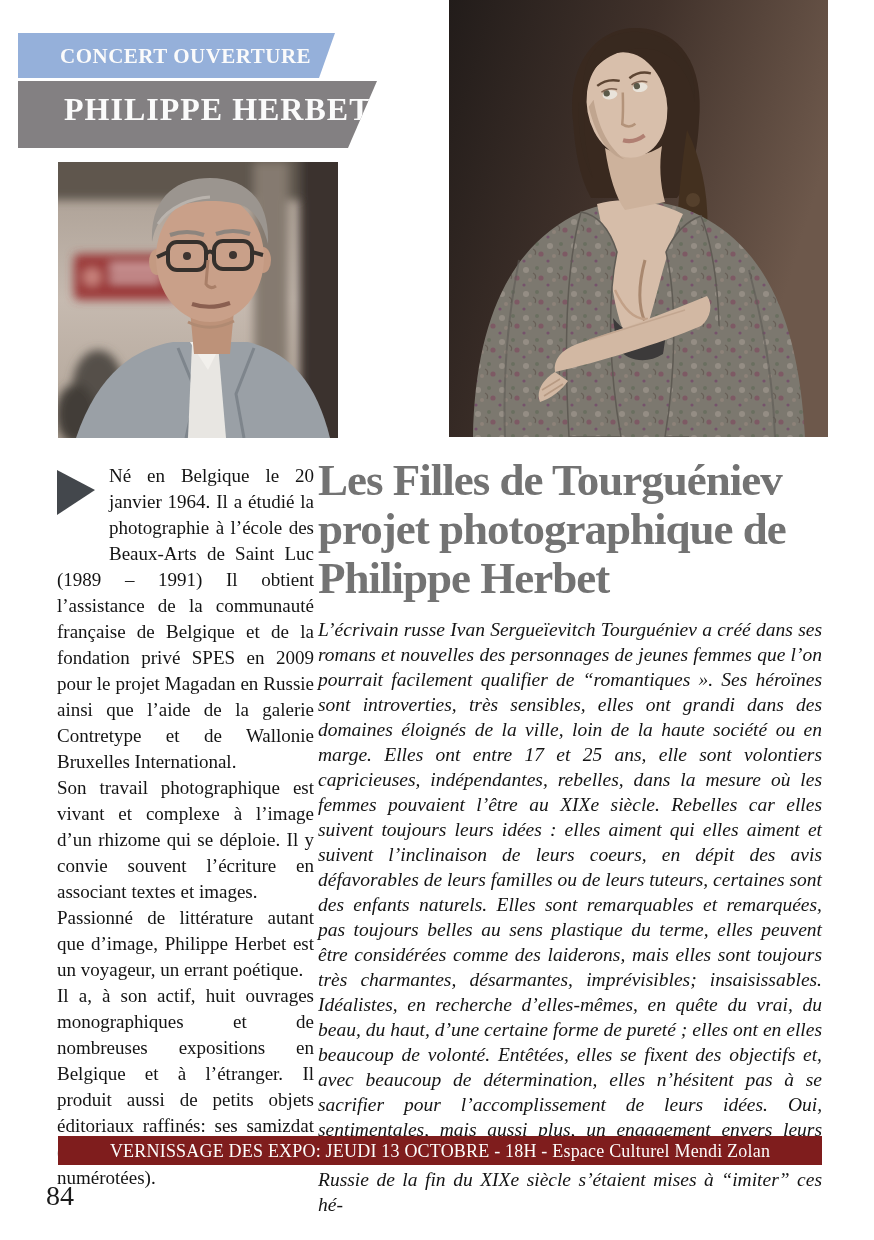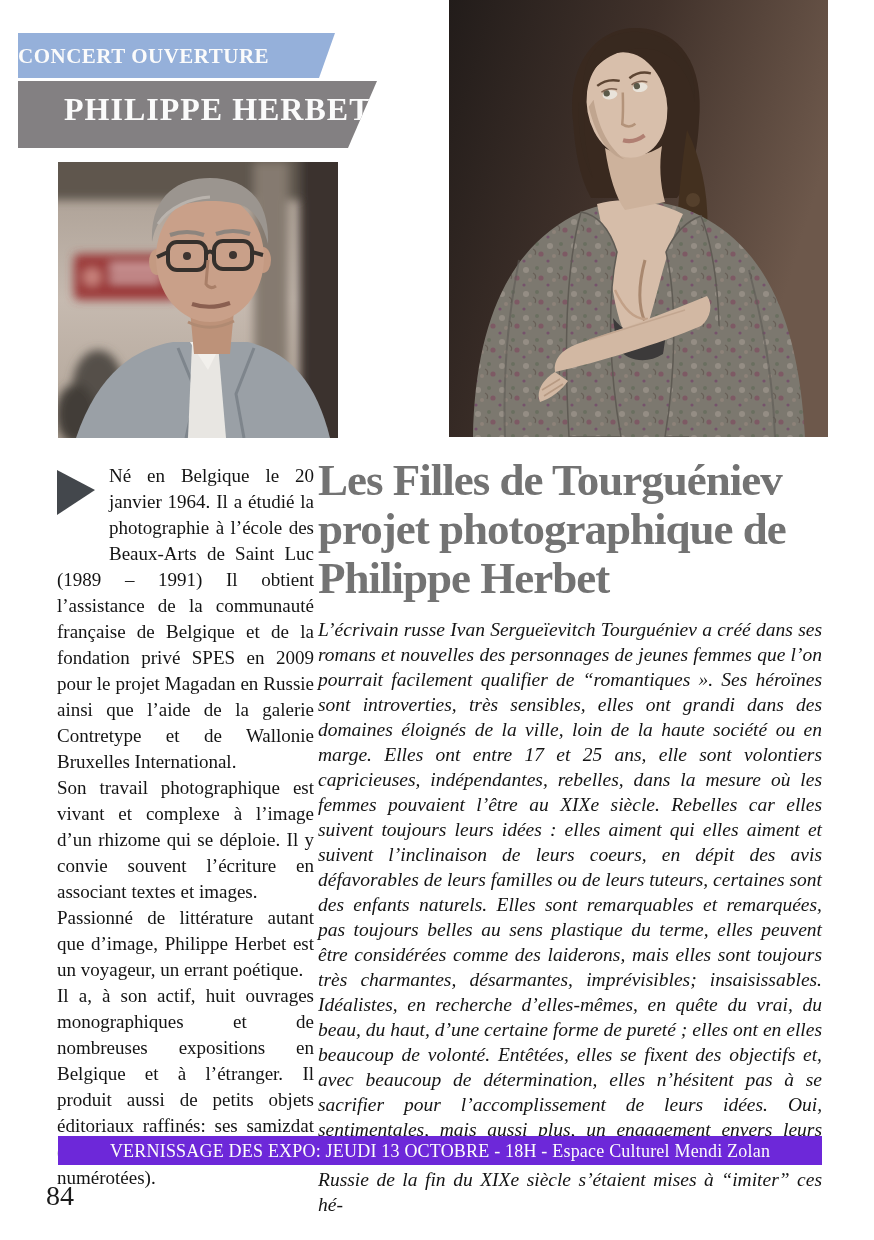--- a/index.html
+++ b/index.html
@@ -2,21 +2,21 @@
 <html><head>
 <meta charset="utf-8">
 <style>
   html,body{margin:0;padding:0;background:#ffffff;}
   .page{position:relative;width:874px;height:1240px;background:#ffffff;overflow:hidden;
         font-family:"Liberation Serif", serif;color:#161616;}
 
   
   .kicker-banner{position:absolute;left:18px;top:33px;width:317px;height:45px;
      background:#95b0da;clip-path:polygon(0 0,100% 0,calc(100% - 16px) 100%,0 100%);}
-  .kicker-banner span{display:block;line-height:46px;font-size:21px;
+  .kicker-banner span{display:block;padding-left:42px;line-height:46px;font-size:21px;
      font-weight:bold;color:#fbfbfb;letter-spacing:0.5px;}
   .name-banner{position:absolute;left:18px;top:81px;width:359px;height:67px;
      background:#838082;clip-path:polygon(0 0,100% 0,calc(100% - 29px) 100%,0 100%);}
   .name-banner span{display:block;padding-left:46px;line-height:57px;font-size:32px;
      font-weight:bold;color:#fbfbfb;letter-spacing:1px;}
 
   
   .photo{position:absolute;display:block;}
   #photo-left{left:58px;top:162px;}
   #photo-right{left:449px;top:0;}
@@ -31,21 +31,21 @@
 
   
   .article{position:absolute;left:318px;top:456px;width:504px;}
   .article h1{margin:0 0 14px 0;font-size:45px;line-height:49px;font-weight:bold;
        letter-spacing:-1px;color:#737373;}
   .article .body{margin:0;font-style:italic;font-size:19.5px;line-height:25px;
        text-align:justify;color:#141414;}
 
   
   .vernissage{position:absolute;left:58px;top:1136px;width:764px;height:29px;
-       background:#6d28d9;text-align:center;}
+       background:#7f1d1d;text-align:center;}
   .vernissage span{line-height:30px;font-size:18px;color:#fdfdfc;letter-spacing:0.2px;}
   .page-number{position:absolute;left:46px;top:1180px;font-size:28px;color:#1c1c1c;}
   .footer-brand{position:absolute;right:52px;top:1180px;font-size:28px;color:#c2d3ee;}
 </style>
 </head>
 <body>
 
 <div class="page">
 
   <div class="kicker-banner">

